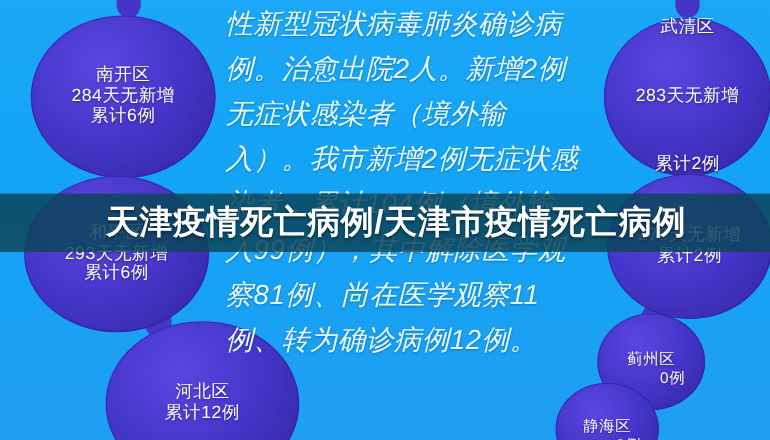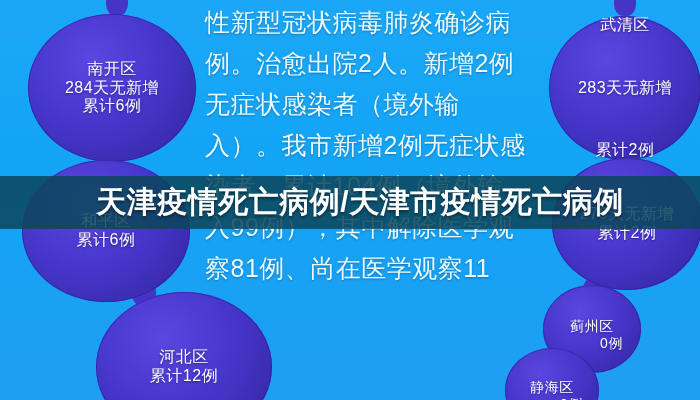--- a/index.html
+++ b/index.html
@@ -58,21 +58,21 @@
     position: absolute;
     left: 205px;
     top: 2px;
     width: 345px;
     color: #e8fbff;
     font-size: 25px;
     line-height: 41px;
     letter-spacing: 0.5px;
     text-shadow: 0 1px 2px rgba(10,60,110,0.45);
   }
-  .paragraph .pline { white-space: nowrap; display: block; }
+  .paragraph .pline { white-space: nowrap; display: block; font-style: italic; }
 
   
   .banner {
     position: absolute;
     left: 0;
     top: 176px;
     width: 700px;
     height: 53px;
     background: rgba(12, 70, 92, 0.86);
     display: flex;
@@ -107,20 +107,21 @@
     <div class="neck" style="left:546px; top:352px; width:20px; height:22px;"></div>
 
     <div class="bubble" style="left:28px; top:14px; width:168px; height:148px;">
       <span class="ln name">南开区</span>
       <span class="ln days">284天无新增</span>
       <span class="ln total">累计6例</span>
     </div>
 
     <div class="bubble" style="left:22px; top:160px; width:168px; height:142px;">
       <span class="ln name">和平区</span>
+      <span class="ln days">293天无新增</span>
       <span class="ln total">累计6例</span>
     </div>
 
     <div class="bubble" style="left:96px; top:292px; width:176px; height:150px;">
       <span class="ln name">河北区</span>
       <span class="ln total">累计12例</span>
     </div>
 
     <div class="bubble" style="left:549px; top:16px; width:152px; height:144px;justify-content:space-between;">
       <span class="ln name">武清区</span>
@@ -146,19 +147,20 @@
   </div>
 
   <div class="paragraph">
     <span class="pline">性新型冠状病毒肺炎确诊病</span>
     <span class="pline">例。治愈出院2人。新增2例</span>
     <span class="pline">无症状感染者（境外输</span>
     <span class="pline">入）。我市新增2例无症状感</span>
     <span class="pline">染者，累计104例（境外输</span>
     <span class="pline">入99例），其中解除医学观</span>
     <span class="pline">察81例、尚在医学观察11</span>
+    <span class="pline">例、转为确诊病例12例。</span>
   </div>
 
   <div class="banner">
     <span class="banner-title">天津疫情死亡病例/天津市疫情死亡病例</span>
   </div>
 
 </div>
 
 </body></html>

